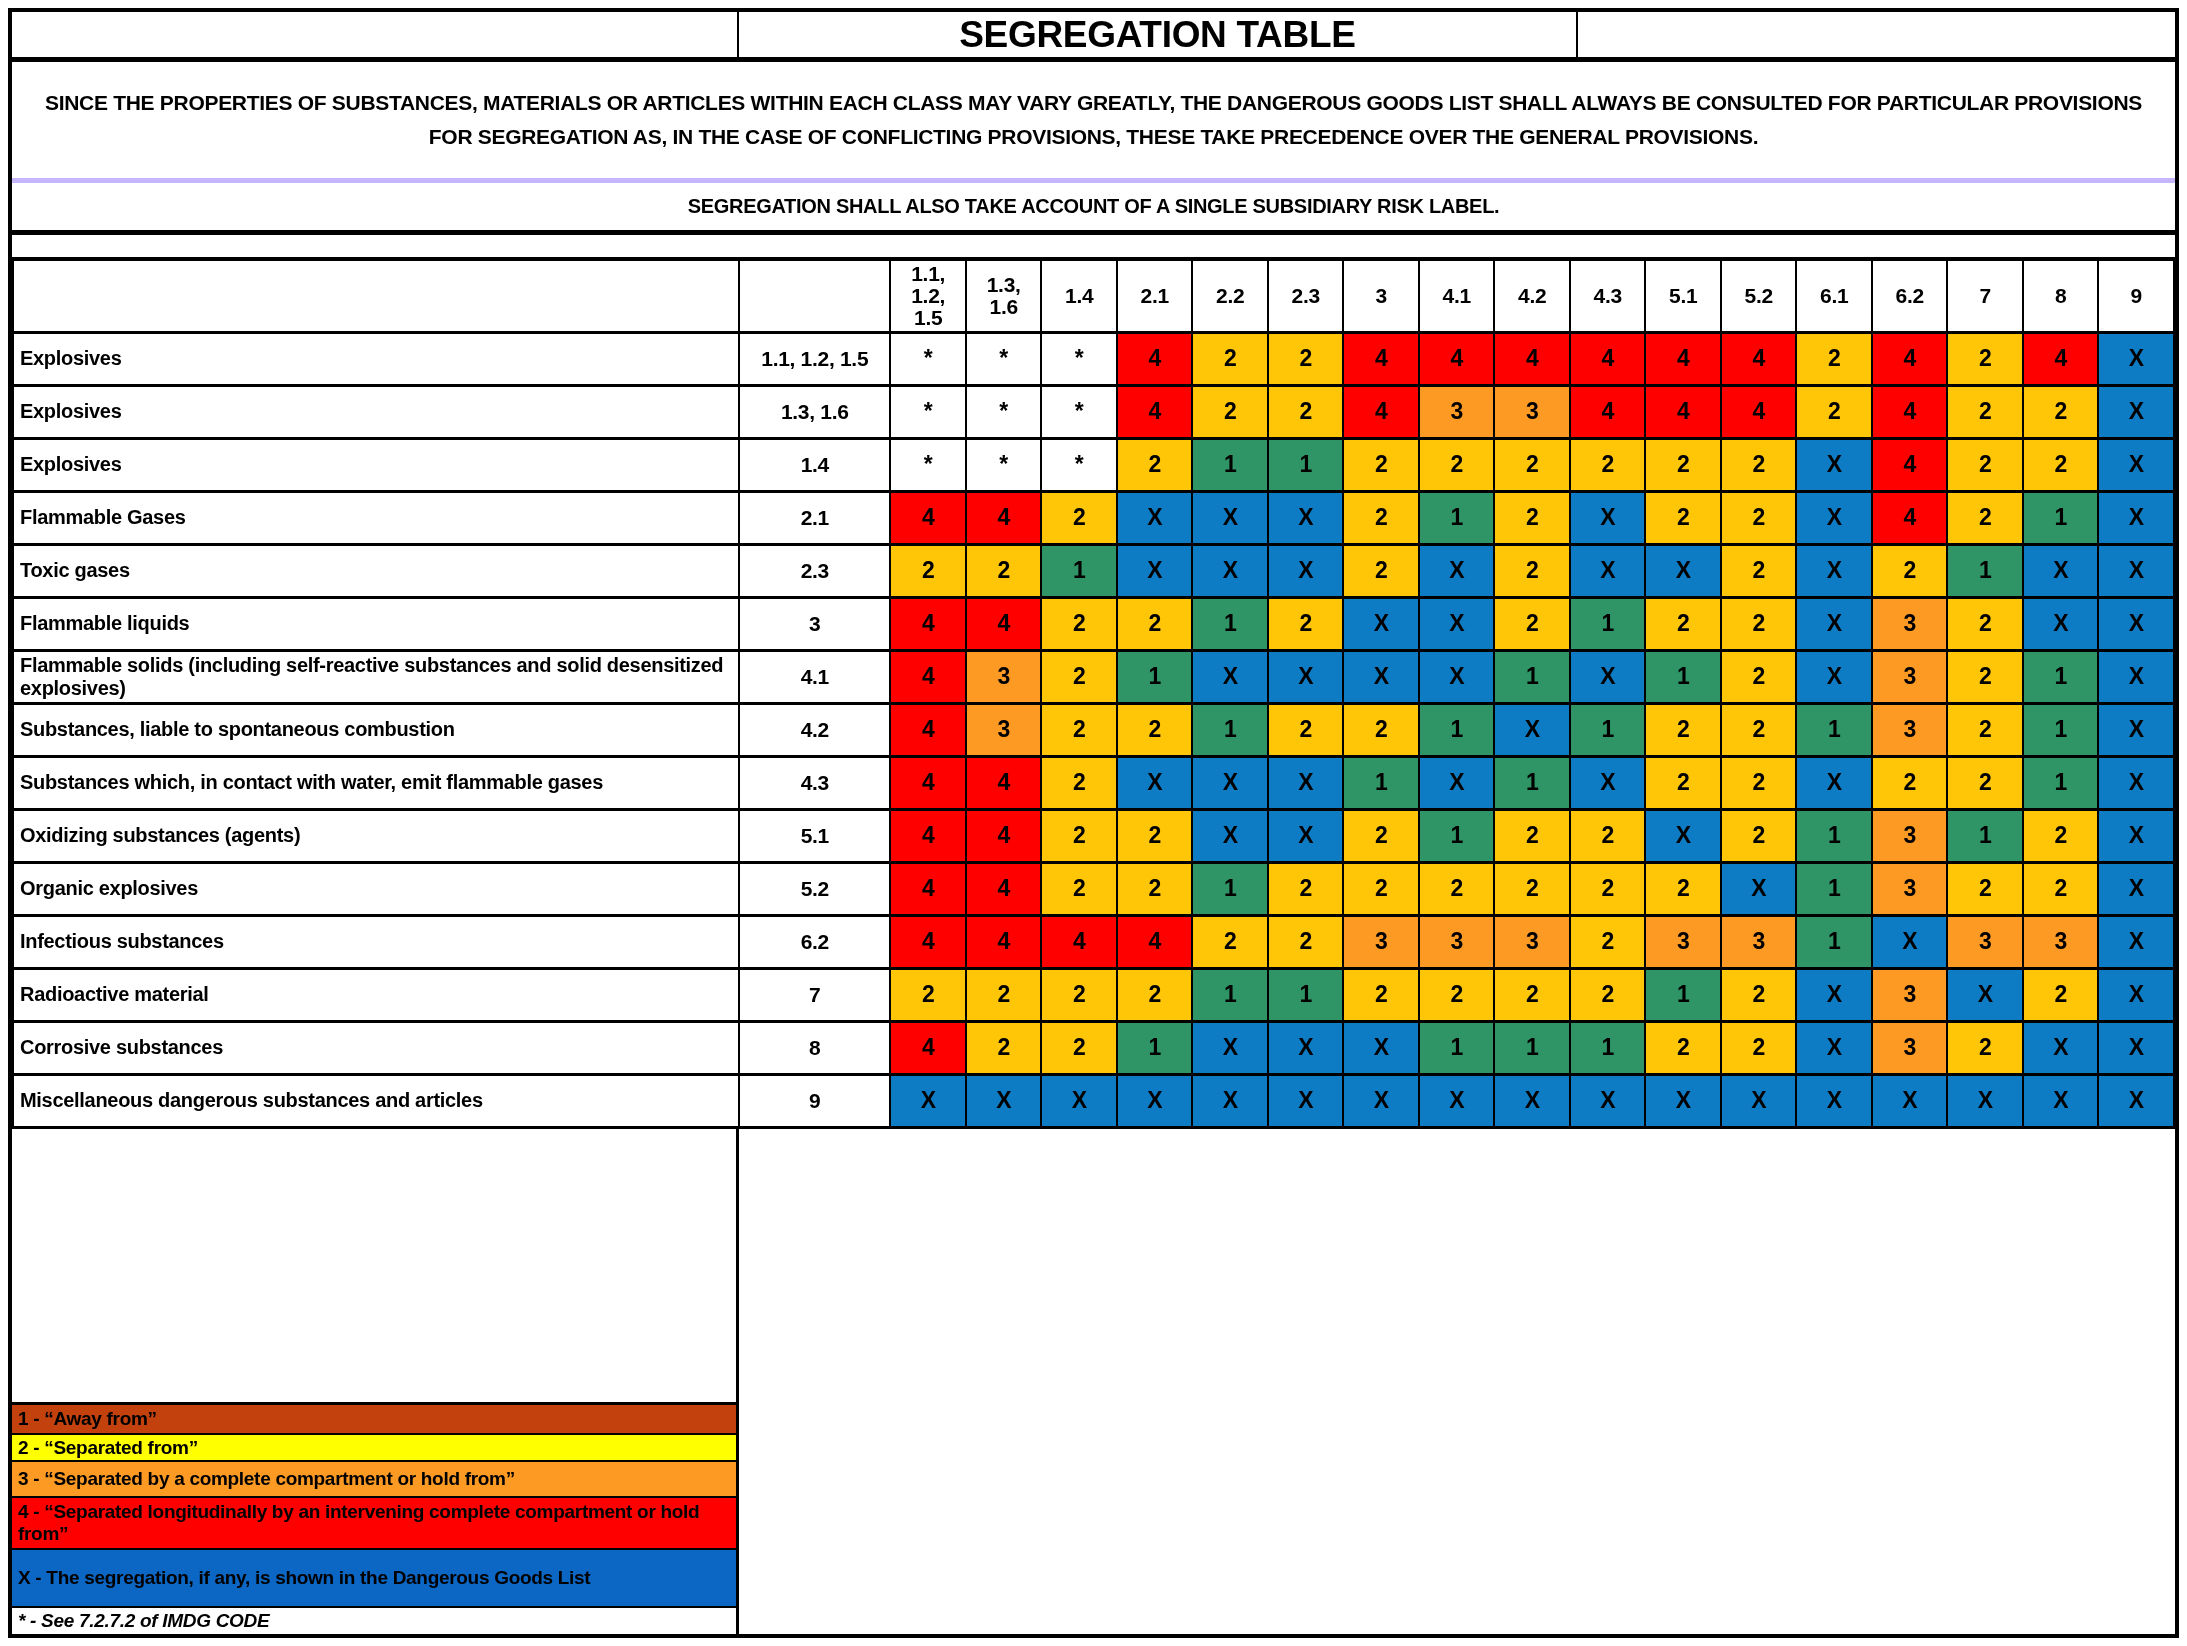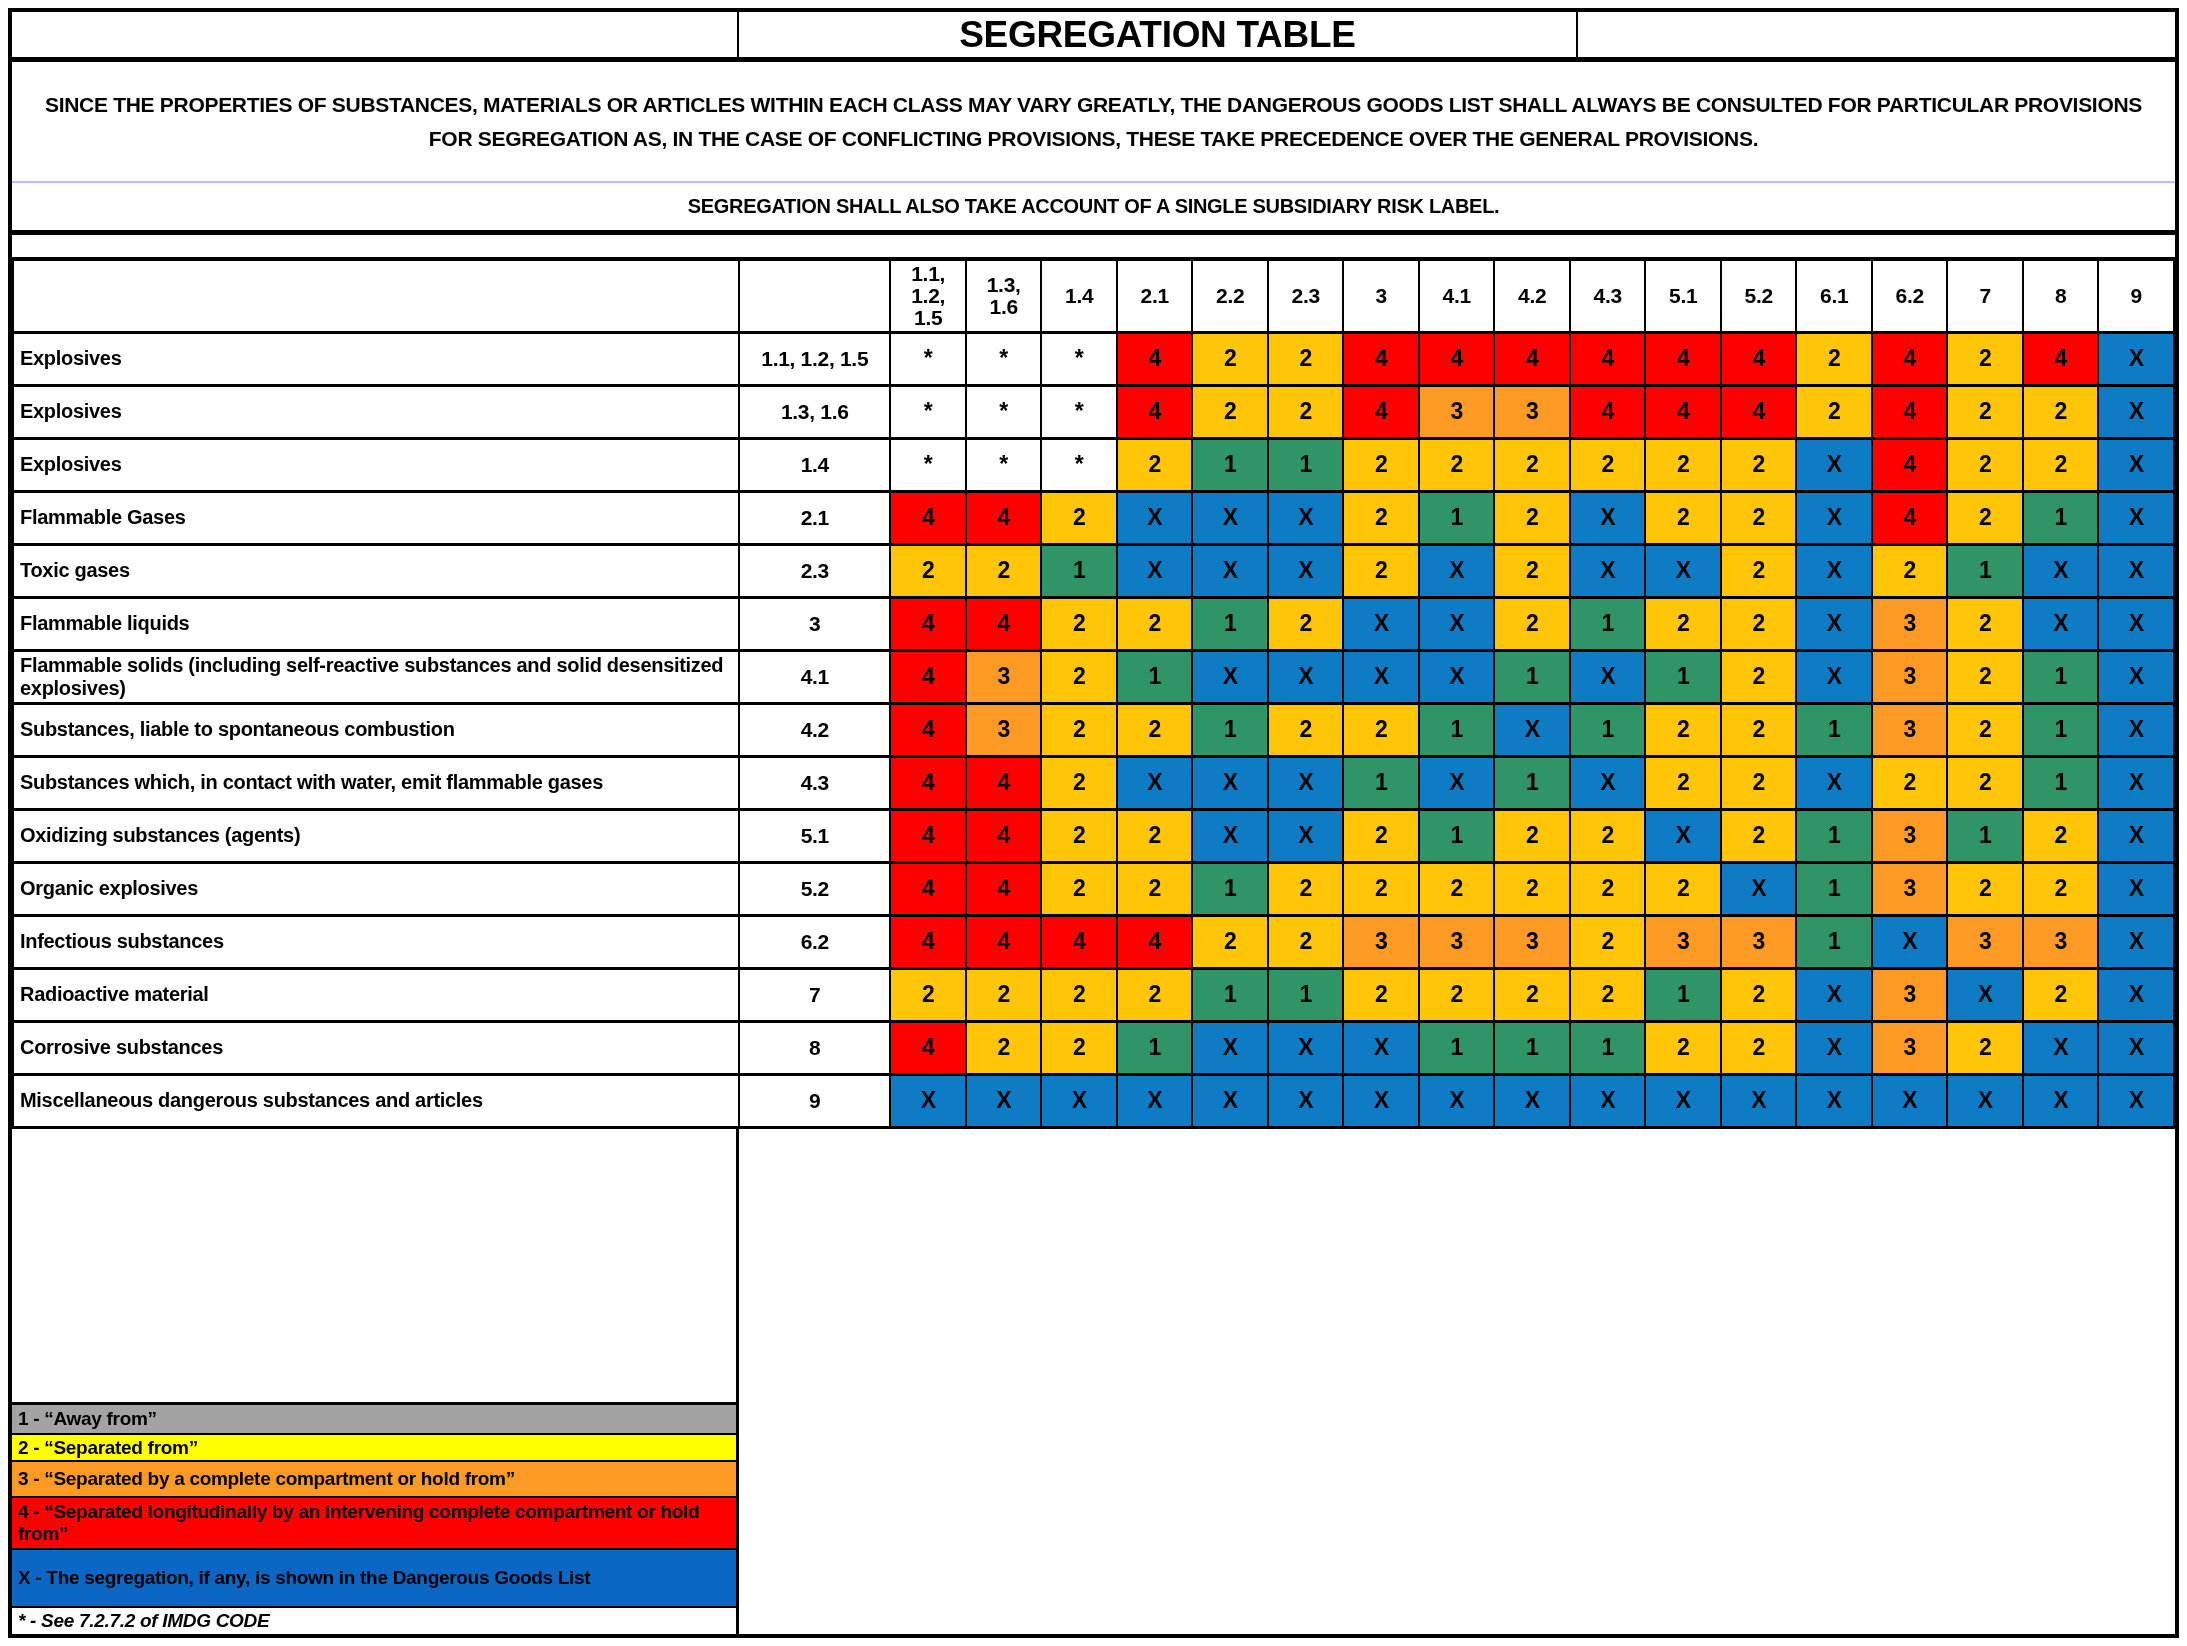--- a/index.html
+++ b/index.html
@@ -10,21 +10,21 @@
     border:4px solid #000; display:flex; flex-direction:column; background:#fff; }
 
   
   .title-row { height:50px; display:flex; border-bottom:5px solid #000; }
   .t-left  { width:33.6%; border-right:2px solid #000; }
   .t-mid   { width:38.8%; border-right:2px solid #000; display:flex; align-items:center;
              justify-content:center; font-size:37px; }
   .t-right { flex:1; }
   .subtitle-row { height:37px; border-bottom:5px solid #000; display:flex;
     align-items:center; justify-content:center; font-size:20px; }
-  .para-row { height:121px; border-bottom:2px solid #c4b5fd; display:flex;
+  .para-row { height:121px; border-bottom:5px solid #c4b5fd; display:flex;
     align-items:center; justify-content:center; text-align:center;
     font-size:21px; line-height:34px; padding:0 26px; }
   .risk-row { height:52px; border-bottom:5px solid #000; display:flex;
     align-items:center; justify-content:center; font-size:20px; }
   .spacer-row { height:24px; border-bottom:2px solid #000; }
 
   
   table.seg { border-collapse:collapse; table-layout:fixed; width:100%; }
   table.seg th, table.seg td { border:2px solid #000; overflow:hidden; }
   table.seg thead th { height:72px; font-size:21px; text-align:center;
@@ -433,21 +433,21 @@
           <td class="val" style="background-color: rgb(14, 124, 196);">X</td>
           <td class="val" style="background-color: rgb(14, 124, 196);">X</td>
         </tr>
       </tbody>
   </table>
 
   <div class="bottom-area">
     <div class="bottom-left">
       <div class="legend-gap"></div>
       <div class="legend" id="legend">
-          <div class="legend-item li1" style="background-color: #a3a3a3;">1 - “Away from”</div>
+          <div class="legend-item li1" style="background-color: #c2410c;">1 - “Away from”</div>
           <div class="legend-item li2" style="background-color: rgb(255, 255, 0);">2 - “Separated from”</div>
           <div class="legend-item li3" style="background-color: rgb(252, 154, 36);">3 - “Separated by a complete compartment or hold from”</div>
           <div class="legend-item li4" style="background-color: rgb(254, 0, 0);">4 - “Separated longitudinally by an intervening complete compartment or hold from”</div>
           <div class="legend-item li5" style="background-color: rgb(11, 102, 196);">X - The segregation, if any, is shown in the Dangerous Goods List</div>
           <div class="legend-item li6" style="background-color: rgb(255, 255, 255);">* - See 7.2.7.2 of IMDG CODE</div>
         </div>
     </div>
     <div class="bottom-right"></div>
   </div>
 

